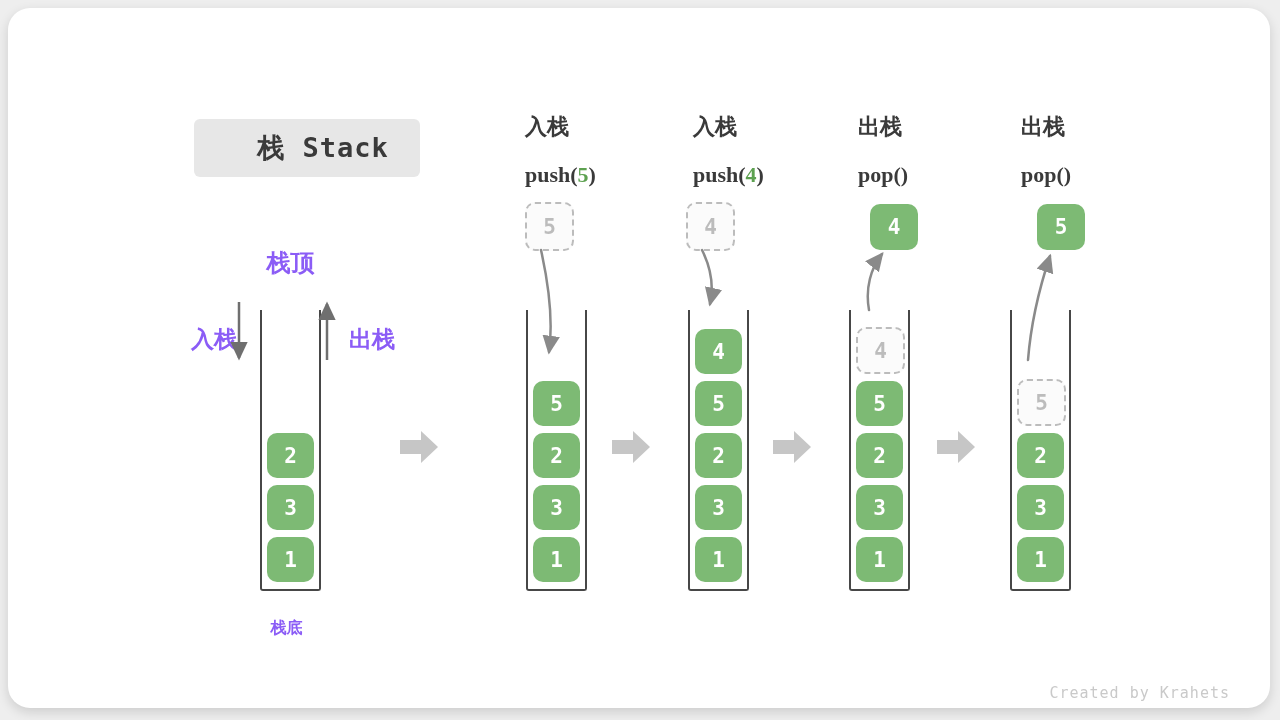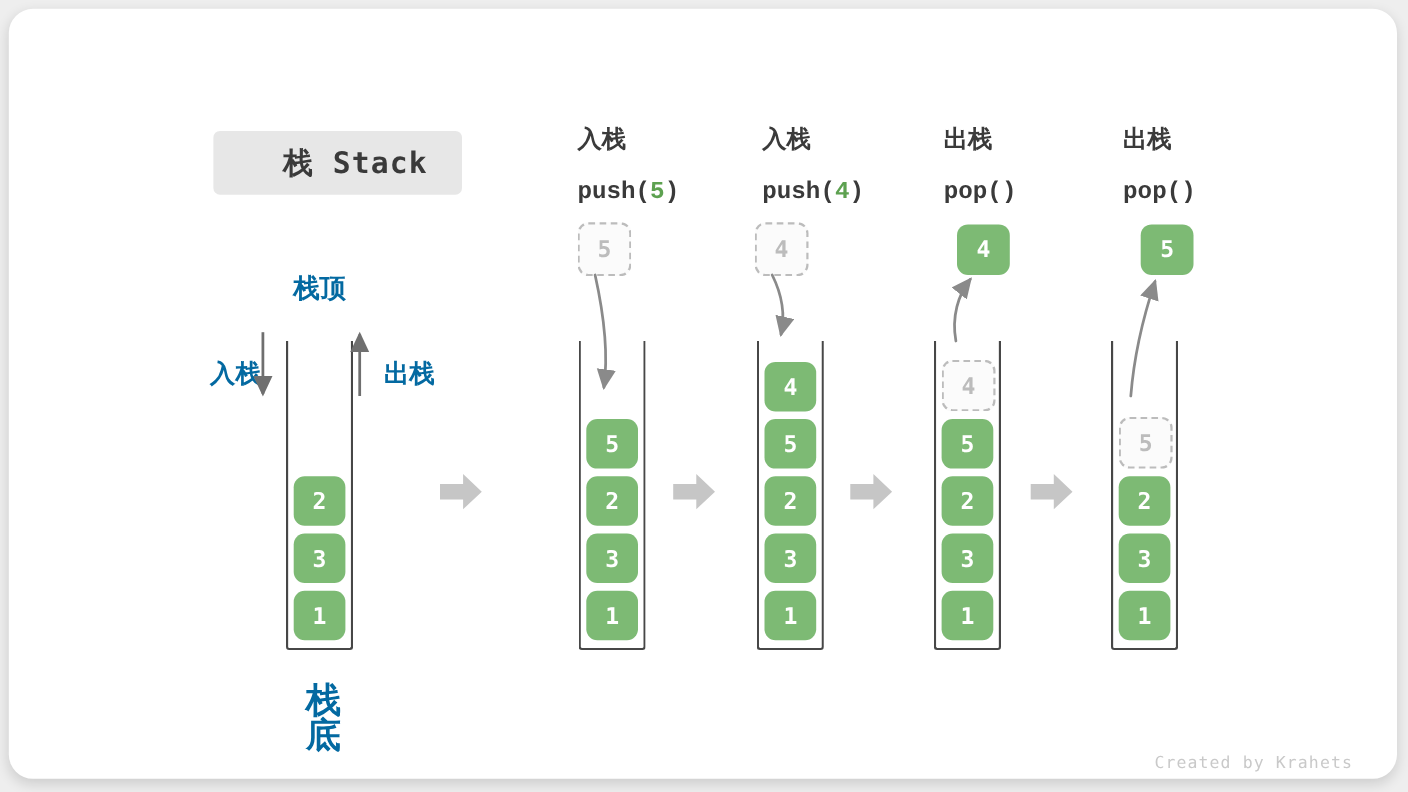--- a/index.html
+++ b/index.html
@@ -20,26 +20,26 @@
   .title-box{
     left:186px;top:111px;width:194px;height:58px;
     background:#e7e7e7;border-radius:6px;
     display:flex;align-items:center;justify-content:center;
     font-family:"DejaVu Sans Mono", monospace;
     font-size:27px;font-weight:700;color:#3a3a3a;letter-spacing:1px;padding-left:32px;
   }
 
   .cjk-label{
     font-family:"Liberation Sans", sans-serif;
-    font-weight:700;color:#0369a1;font-size:23px;line-height:1;
+    font-weight:700;color:#8b5cf6;font-size:23px;line-height:1;
   }
   .col-head{width:120px;}
   .col-head .op{font-size:22px;font-weight:700;color:#3a3a3a;margin-bottom:10px;}
   .col-head .code{
-    font-family:Liberation Mono, monospace;
+    font-family:Liberation Serif, serif;
     font-size:22px;font-weight:600;color:#3a3a3a;white-space:nowrap;margin-top:24px;
   }
   .col-head .code .arg{color:#5da150;font-weight:700;}
 
   .stack-u{
     border-left:2px solid #474747;
     border-right:2px solid #474747;
     border-bottom:2px solid #474747;
     border-radius:0 0 3px 3px;
     width:57px;height:279px;top:302px;
@@ -93,21 +93,21 @@
   <div class="abs col-head" style="left:850px;top:108px;">
     <div class="op cjk-label">出栈</div>
     <div class="code"><span>pop(</span><span class="arg"></span><span>)</span></div>
   </div>
   <div class="abs col-head" style="left:1013px;top:108px;">
     <div class="op cjk-label">出栈</div>
     <div class="code"><span>pop(</span><span class="arg"></span><span>)</span></div>
   </div>
 
   <div class="abs cjk-label center-txt" style="left:252px;top:243px;width:61px;font-size:24px;">栈顶</div>
-  <div class="abs cjk-label center-txt" style="left:270px;top:612px;width:61px;font-size:32px;">栈底</div>
+  <div class="abs cjk-label center-txt" style="left:248px;top:612px;width:61px;font-size:16px;">栈底</div>
   <div class="abs cjk-label" style="left:183px;top:320px;">入栈</div>
   <div class="abs cjk-label" style="left:341px;top:320px;">出栈</div>
 
   <div class="abs stack-u" style="left:252px;"></div>
   <div class="abs stack-u" style="left:518px;"></div>
   <div class="abs stack-u" style="left:680px;"></div>
   <div class="abs stack-u" style="left:841px;"></div>
   <div class="abs stack-u" style="left:1002px;"></div>
 
   <div class="abs cell" style="left:259px;top:425px;">2</div>

